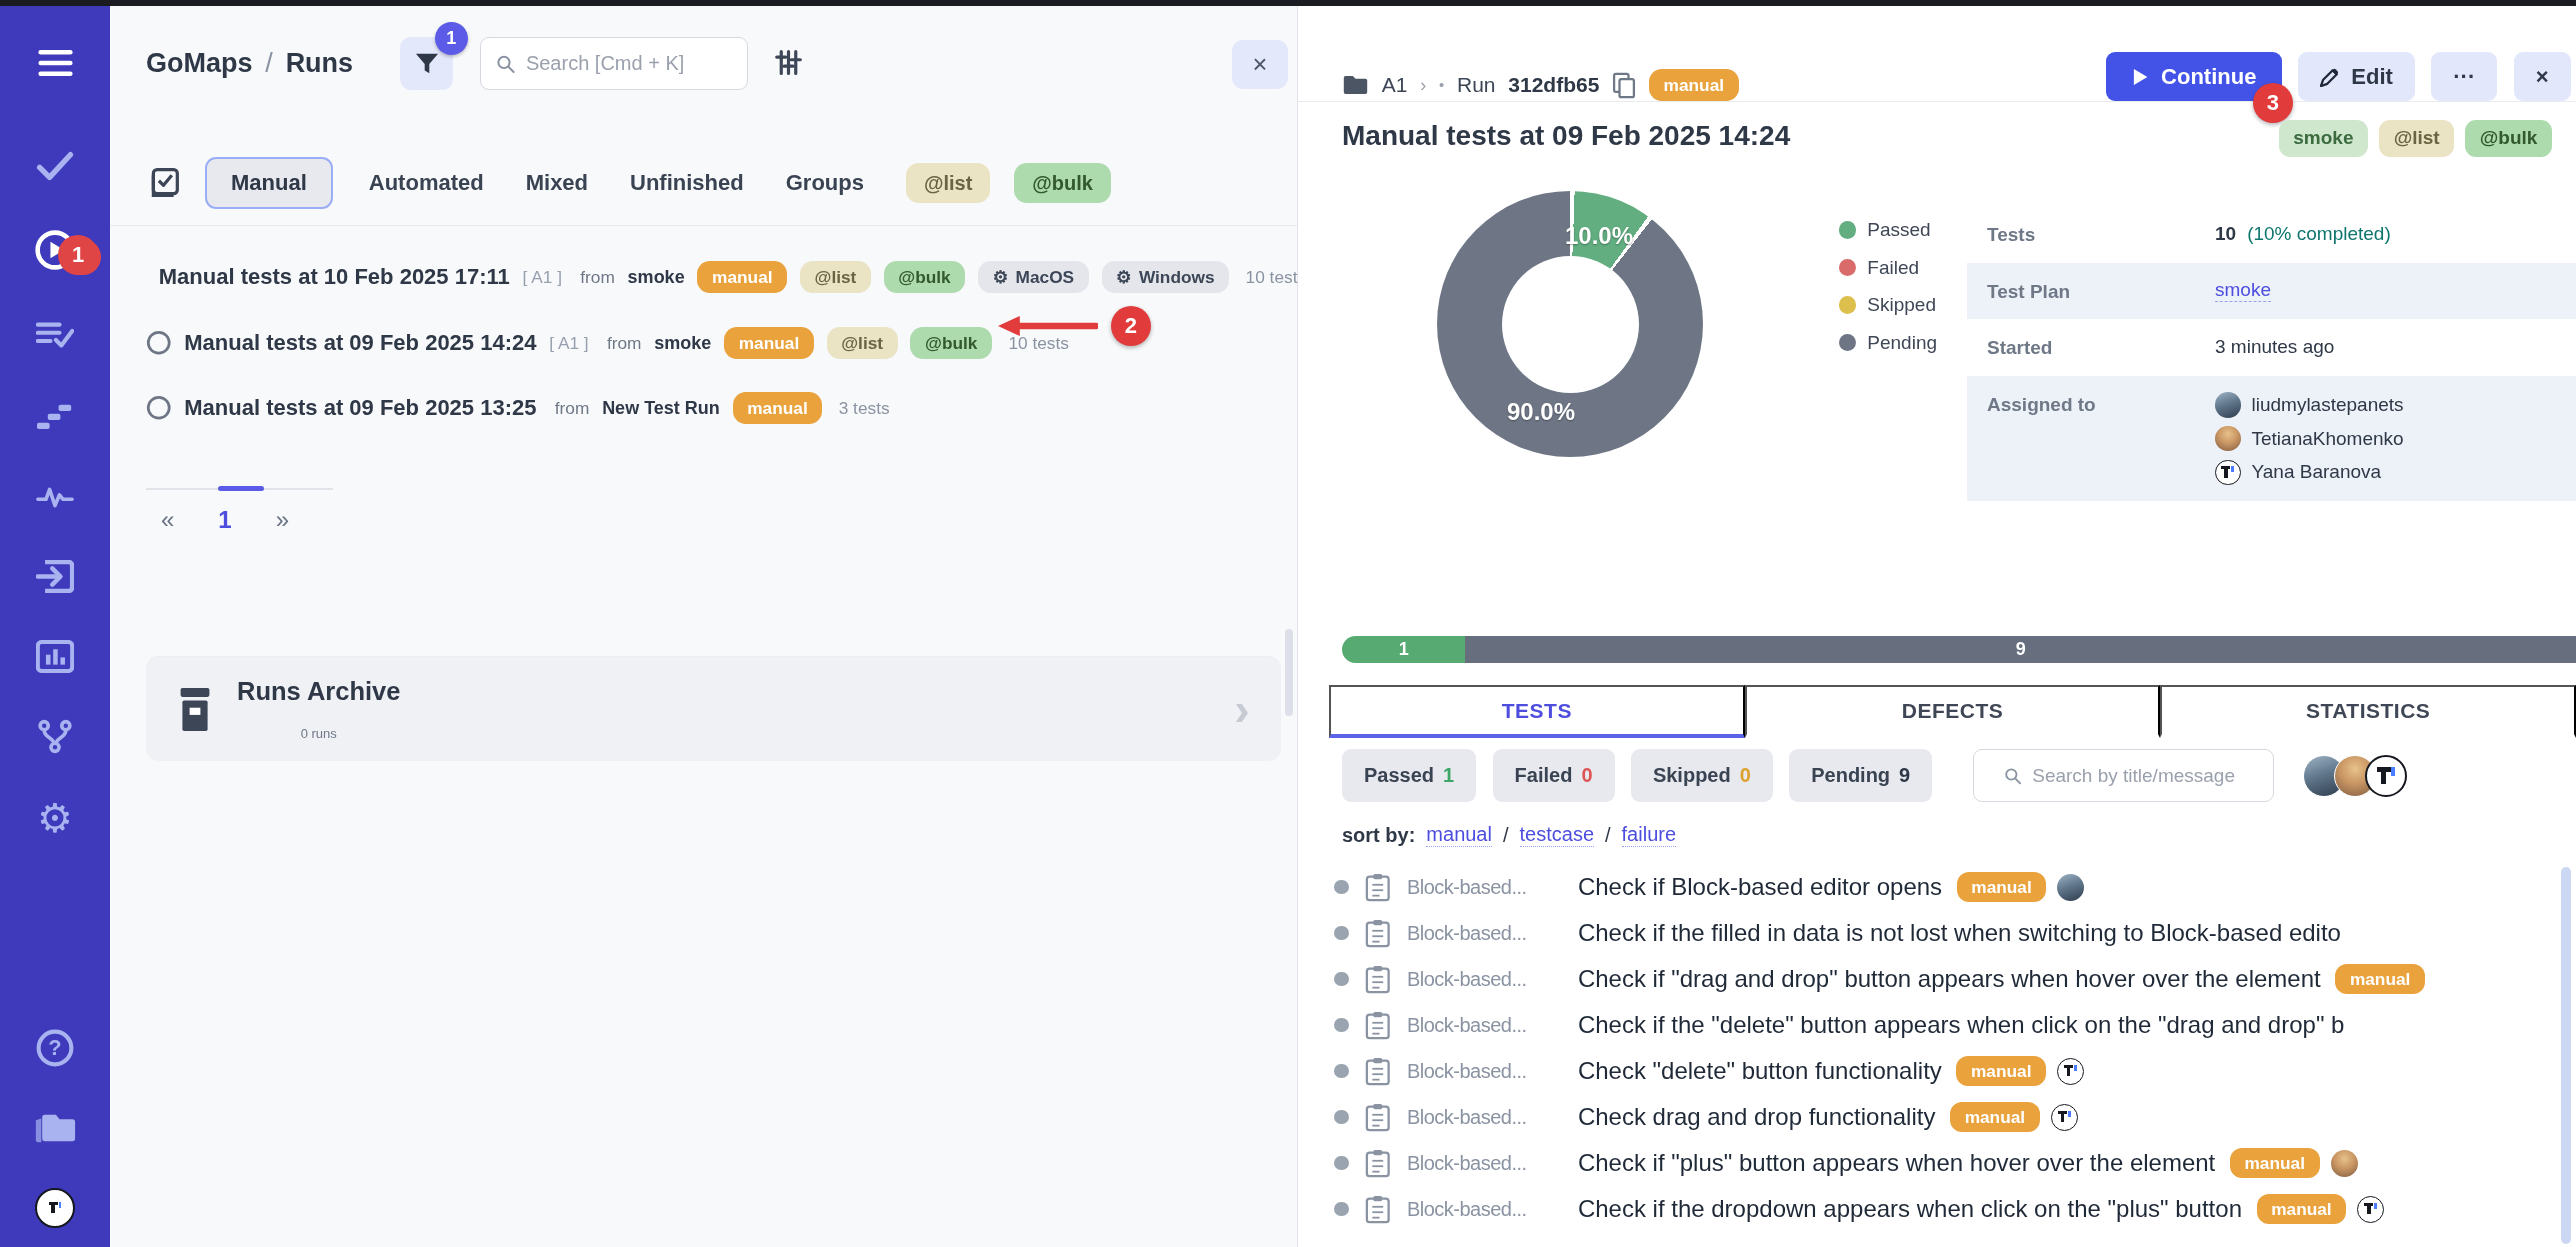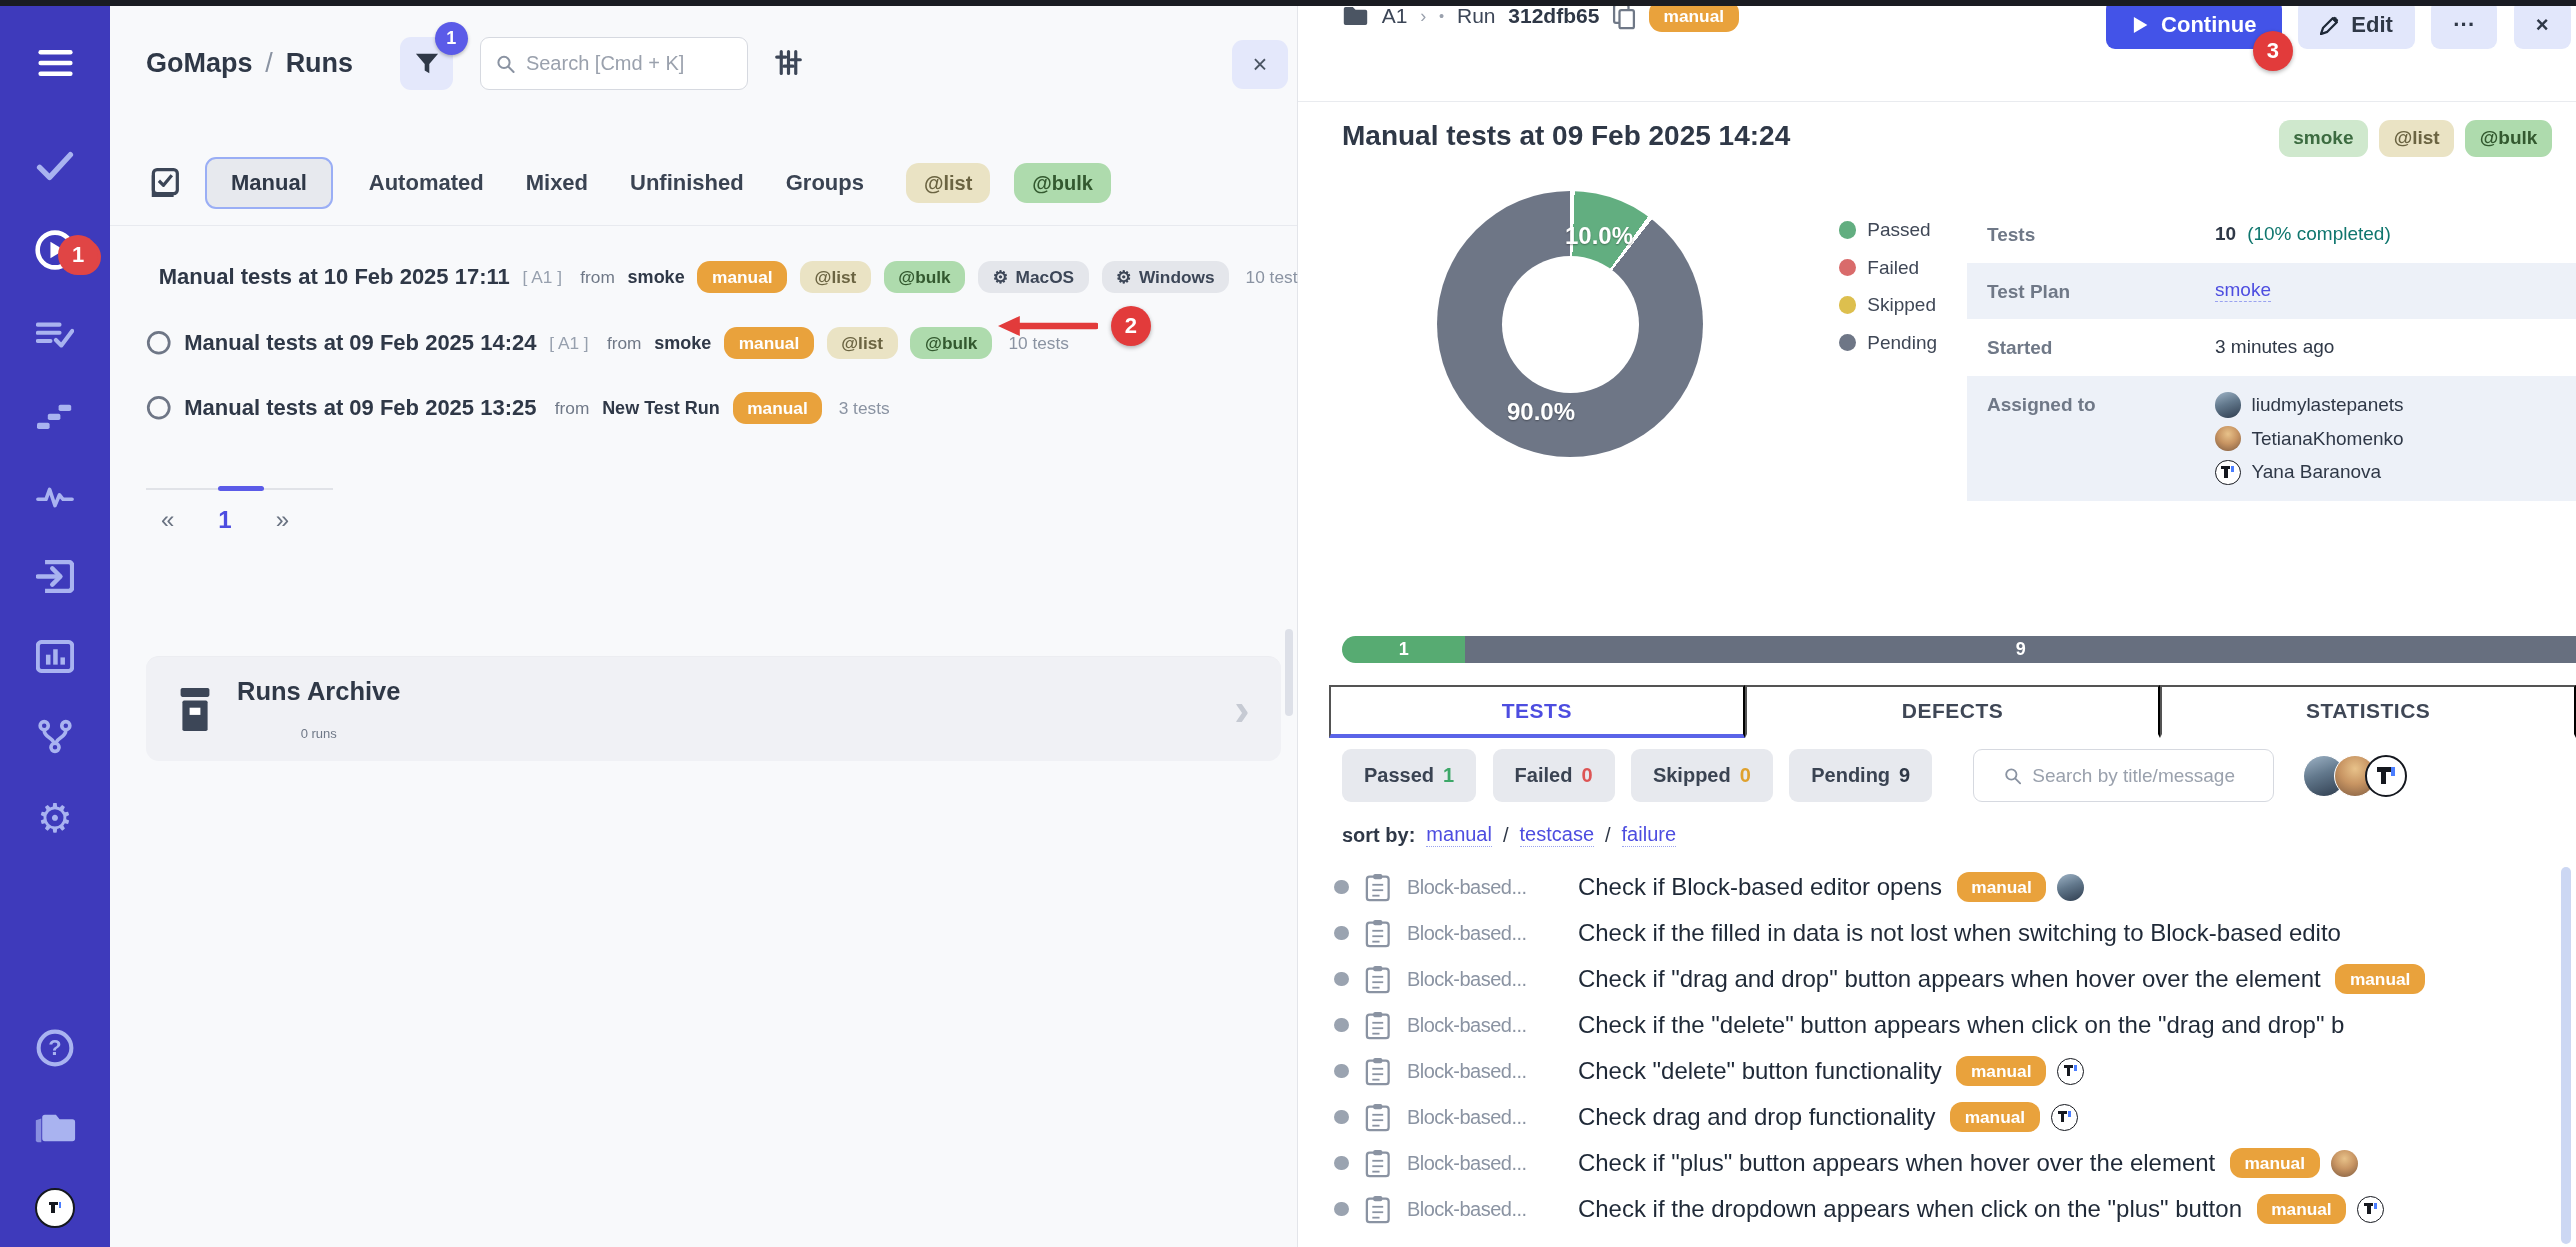--- a/index.html
+++ b/index.html
@@ -72,21 +72,21 @@
              display:flex; align-items:center; padding:0 31px; cursor:pointer; }
   .archive-texts { margin-left:24px; }
   .archive-title { font-size:25.5px; font-weight:bold; color:#2f3847; }
   .archive-sub { font-size:13px; color:#6f7887; margin-top:20px;text-align:center; }
   .archive-chevron { margin-left:auto; font-size:46px; color:#c6cad3; font-weight:bold; }
   .lp-scrollthumb { position:absolute; right:3.6px; top:629px; width:8.2px; height:87px; background:#dde0e8; border-radius:4.6px; }
 
   
   .right-panel { flex:1; background:#fff; position:relative; }
   .rp-header { position:absolute; top:0; left:0; right:0; height:102px; border-bottom:0.9px solid #e9ebef;
-               display:flex; align-items:flex-start; padding:0 5.5px 0 44px; }
+               display:flex; align-items:flex-end; padding:0 5.5px 0 44px; }
   .crumb { display:flex; align-items:center; gap:12.8px; font-size:21px; color:#3c4657; }
   .crumb .sep { color:#9aa1ad; font-size:18px; }
   .crumb .dot { color:#9aa1ad; font-size:14.6px; }
   .crumb .rid { font-weight:bold; color:#2f3847; }
   .rp-actions { margin-left:auto; display:flex; align-items:center; gap:16.4px; }
   .btn-continue { background:#4353e8; color:#fff; border:none; border-radius:9px; height:49px; padding:0 25.5px;
                   font-size:22px; font-weight:bold; display:flex; align-items:center; gap:12.8px; cursor:pointer; position:relative; }
   .btn-lav { background:#e2e7fb; color:#2f3847; border:none; border-radius:9px; height:49px; padding:0 22px;
              font-size:22px; font-weight:600; display:flex; align-items:center; gap:11px; cursor:pointer; }
   .annot3 { position:absolute; right:-11px; bottom:-22px; }

